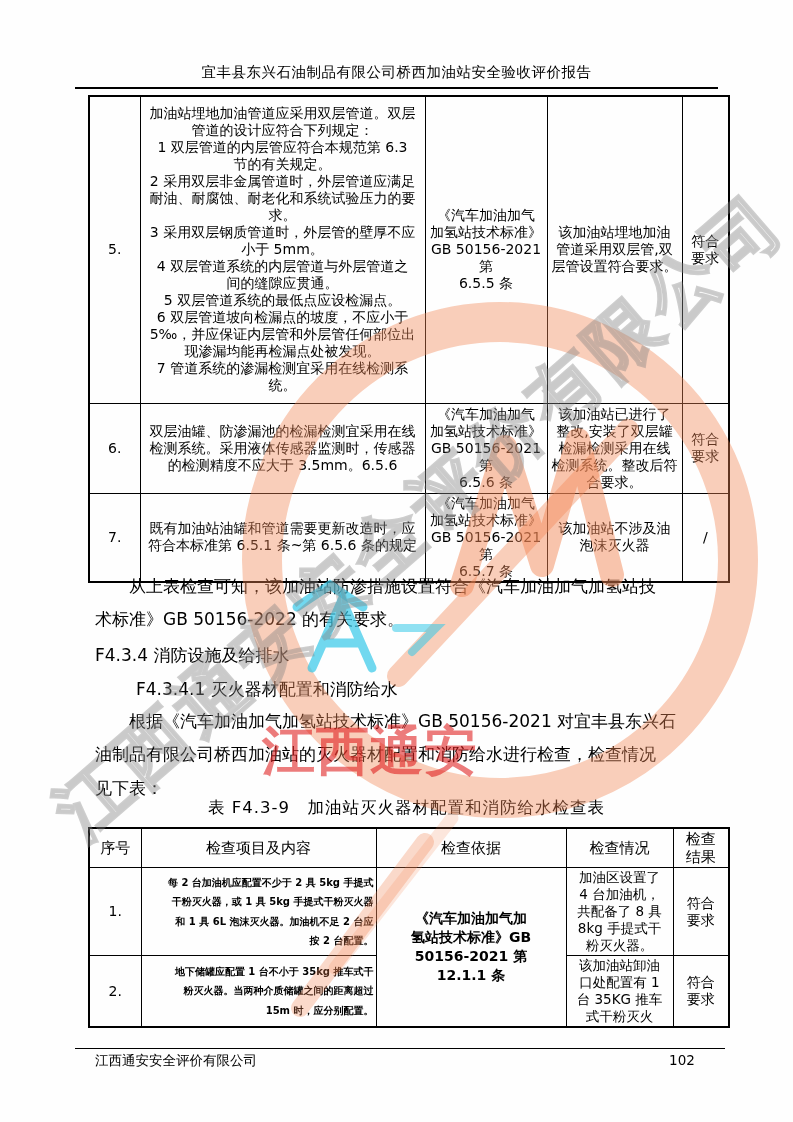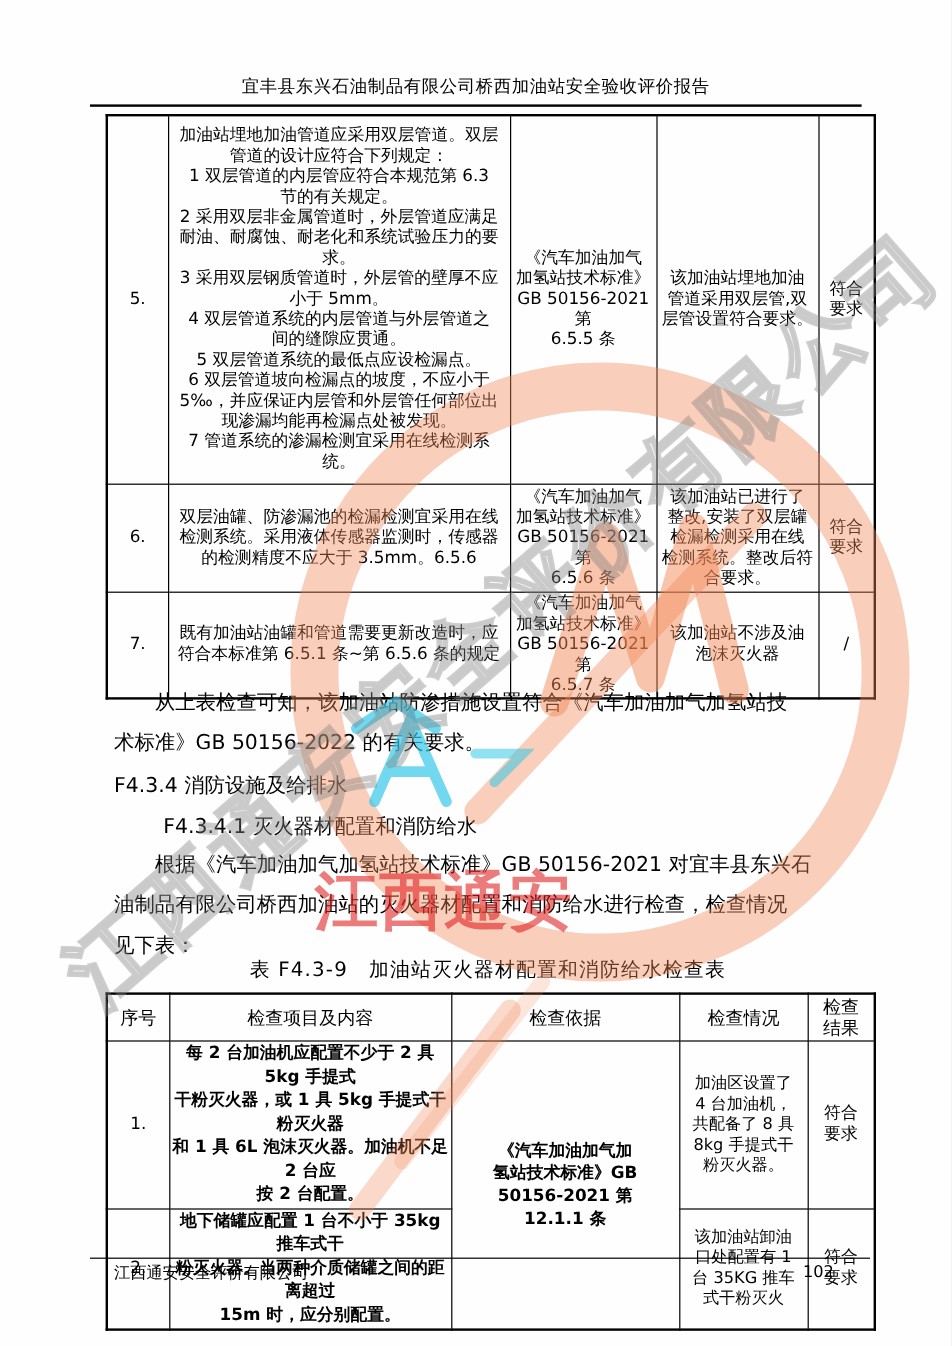--- a/index.html
+++ b/index.html
@@ -13,21 +13,21 @@
   
   table{border-collapse:collapse;table-layout:fixed;position:absolute;left:88px;
         border:2px solid #000;}
   td,th{border:1.5px solid #000;text-align:center;vertical-align:middle;
         white-space:pre-line;padding:1px 2px;font-weight:normal;}
   .t1{top:95px;width:640px;font-size:14px;line-height:17px;}
   .t1 .r5{height:307px;} .t1 .r6{height:90px;} .t1 .r7{height:68px;}
   .t2{top:827px;width:640px;font-size:14px;line-height:17px;}
   .t2 .hrow{height:37px;font-size:15px;line-height:18px;}
   .t2 .r1{height:87px;} .t2 .r2{height:68px;}
-  .t2 .item-cell{font-weight:bold;line-height:19.5px;font-size:14px;}
+  .t2 .item-cell{font-weight:bold;line-height:19.5px;font-size:10px;text-align:right;}
   .t2 .basis-cell{font-weight:bold;line-height:19px;text-align:center;}
   .t2 .situ-cell{line-height:17px;font-size:13.5px;}
   
   .bodyblock{position:absolute;left:95px;width:623px;font-size:17px;}
   .p{position:absolute;left:0;width:623px;line-height:33.4px;white-space:pre-line;
      text-align:justify;}
   .p1{top:0px;} .h1{top:69px;font-weight:normal;line-height:33px;}
   .h2{top:103px;line-height:33px;margin-left:41px;} .p2{top:135px;}
   .tcaption{position:absolute;top:227px;left:0;width:623px;text-align:center;
             font-size:16.5px;letter-spacing:1px;}

